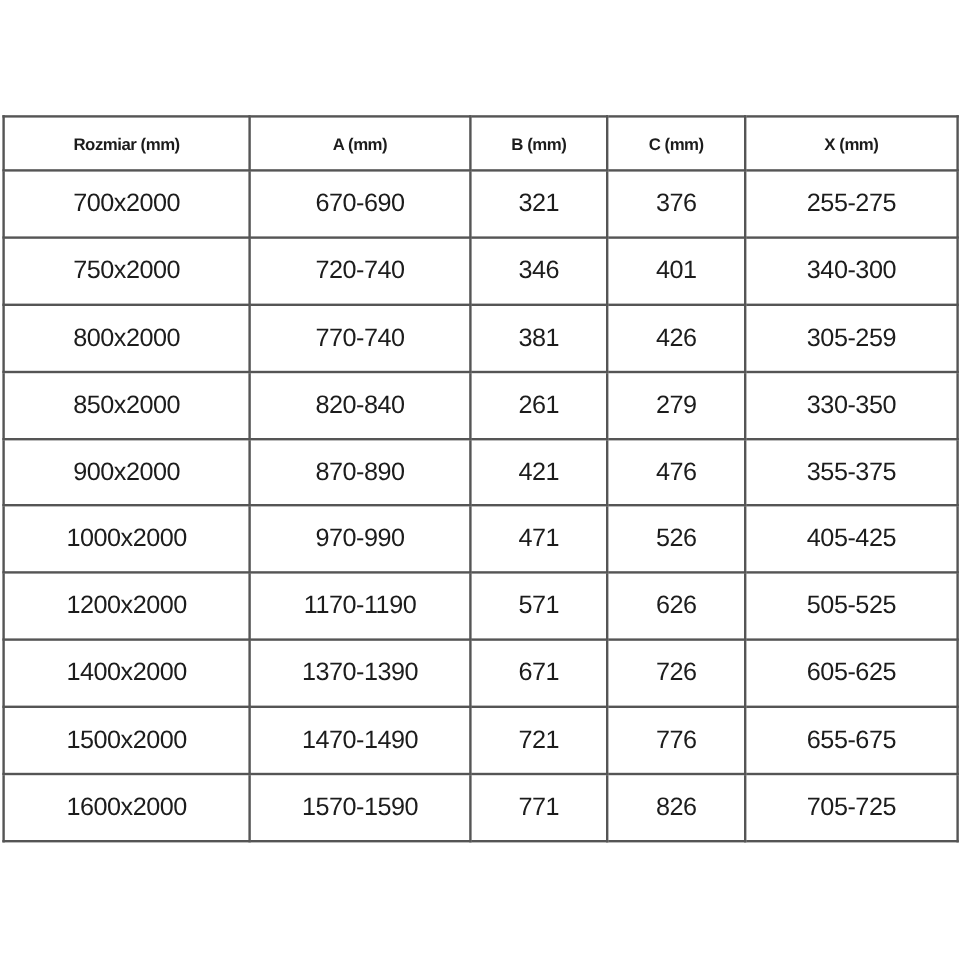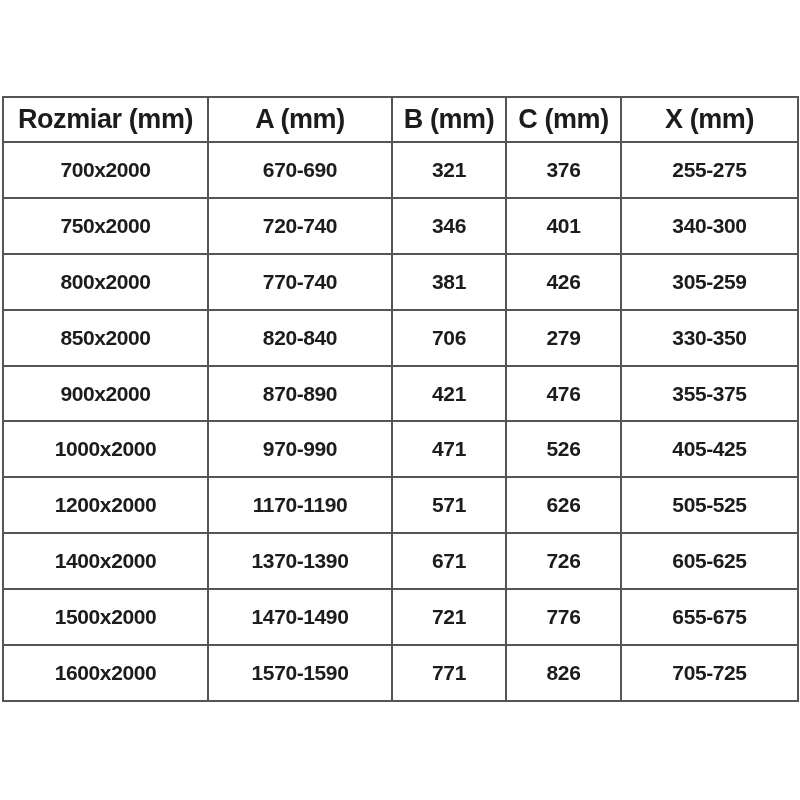--- a/index.html
+++ b/index.html
@@ -36,26 +36,26 @@
     overflow: hidden;
     padding: 0;
   }
   table.size-table thead tr {
     height: 45px;
   }
   table.size-table tbody tr {
     height: 46.75px;
   }
   table.size-table th {
-    font-size: 27px;
+    font-size: 14px;
     font-weight: bold;
   }
   table.size-table td {
     font-size: 21px;
-    font-weight: bold;
+    font-weight: normal;
     text-align: center;
   }
 </style>
 </head>
 <body>
 
 <div class="page">
   <table class="size-table">
     <colgroup>
       <col style="width:205px">
@@ -91,21 +91,21 @@
       <tr>
         <td>800x2000</td>
         <td>770-740</td>
         <td>381</td>
         <td>426</td>
         <td>305-259</td>
       </tr>
       <tr>
         <td>850x2000</td>
         <td>820-840</td>
-        <td>706</td>
+        <td>261</td>
         <td>279</td>
         <td>330-350</td>
       </tr>
       <tr>
         <td>900x2000</td>
         <td>870-890</td>
         <td>421</td>
         <td>476</td>
         <td>355-375</td>
       </tr>

